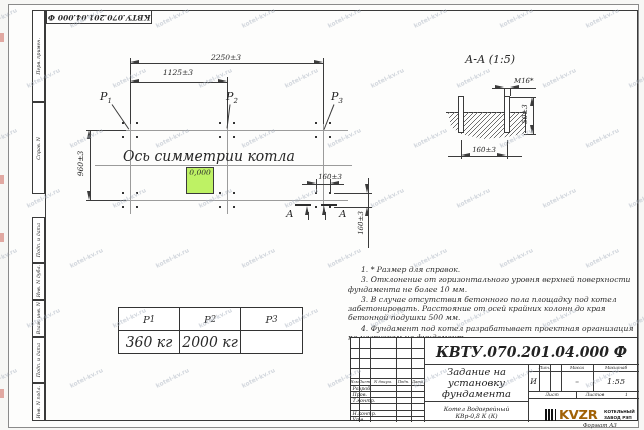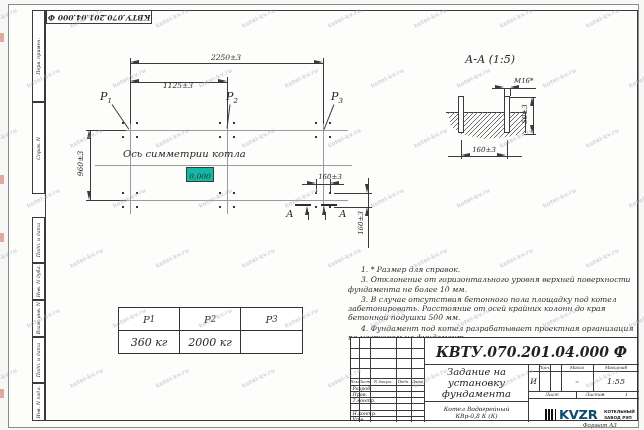--- a/index.html
+++ b/index.html
@@ -32,35 +32,35 @@
   .sb span{writing-mode:vertical-rl;transform:rotate(180deg);font:italic 4.8px "DejaVu Serif",serif;color:#222;white-space:nowrap;}
   .stampbox{position:absolute;left:46px;top:10px;width:106px;height:14px;border:1px solid #3a3a3a;background:#fff;box-sizing:border-box;
       display:flex;align-items:center;justify-content:center;}
   .stampbox span{display:block;transform:rotate(180deg);font:italic bold 7.5px "DejaVu Serif",serif;}
   .note{margin:0 0 1px 0;font:italic 7.6px "DejaVu Serif",serif;line-height:9.3px;text-indent:13px;color:#2c2c2c;}
   .ltable{position:absolute;left:118px;top:307px;display:grid;grid-template-columns:61px 61px 61px;grid-template-rows:23px 22px;
       border:1.2px solid #333;background:#fff;box-sizing:content-box;}
   .ltable .c{border-right:1px solid #333;border-bottom:1px solid #333;display:flex;align-items:center;justify-content:center;
       font:italic 10px "DejaVu Serif",serif;}
   .ltable .c:nth-child(3n){border-right:none;}
-  .ltable .c.val{border-bottom:none;font-size:11px;}
+  .ltable .c.val{border-bottom:none;font-size:14px;}
   .tb{position:absolute;left:350px;top:337px;width:288px;height:84px;border:1.2px solid #333;background:#fff;box-sizing:border-box;}
   .tb .h,.tb .v{background:#3a3a3a;}
   .cell{position:absolute;display:flex;align-items:center;justify-content:center;font:italic 4.5px "DejaVu Serif",serif;color:#222;white-space:nowrap;}
   .rowlbl{position:absolute;font:italic 4.8px "DejaVu Serif",serif;color:#222;white-space:nowrap;}
   .hatch{position:absolute;left:446px;top:112px;width:80px;height:28px;
       background:repeating-linear-gradient(135deg,transparent 0 2.6px,#6e6e6e 2.6px 3.3px);
       clip-path:polygon(2px 0px,80px 0px,80px 21px,61px 25px,37px 27px,15px 22px,5px 15px);}
   .bolt{position:absolute;width:6px;height:37px;background:#fff;border:1px solid #3b3b3b;box-sizing:border-box;}
-  .levelbox{position:absolute;left:186px;top:167px;width:28px;height:15px;border:1px solid #3a3a3a;background:#14b8a6;box-sizing:border-box;
-      display:flex;align-items:flex-end;justify-content:center;font:italic 7.5px "DejaVu Serif",serif;}
+  .levelbox{position:absolute;left:186px;top:167px;width:28px;height:27px;border:1px solid #3a3a3a;background:#bef264;box-sizing:border-box;
+      display:flex;align-items:flex-start;justify-content:center;font:italic 7.5px "DejaVu Serif",serif;}
   .wm{position:absolute;font:600 6px "DejaVu Sans",sans-serif;color:#aab3c0;opacity:.5;transform:rotate(-27deg);
       pointer-events:none;white-space:nowrap;}
   .logo-mark{background:repeating-linear-gradient(90deg,#111 0 1.5px,transparent 1.5px 3.2px);}
-  .logo-txt{font:bold 13px "DejaVu Sans",sans-serif;color:#0c4a6e;letter-spacing:-.3px;}
+  .logo-txt{font:bold 13px "DejaVu Sans",sans-serif;color:#a16207;letter-spacing:-.3px;}
   .logo-sub{font:bold 4.2px "DejaVu Sans",sans-serif;color:#222;line-height:5.5px;}
   .redmark{position:absolute;width:4px;height:9px;background:#dd9a92;opacity:.85;}
 </style>
 </head>
 <body>
 
 <div class="screen">
 
   <div class="sheet"></div>
   <div class="frame"></div>
@@ -141,37 +141,37 @@
     <div class="v" style="left:322.5px;top:58px;height:66px"></div>
     <div class="h" style="left:130px;top:62.5px;width:193px"></div>
     <i class="ar l" style="left:130px;top:60px"></i>
     <i class="ar r" style="left:314px;top:60px"></i>
     <div class="lbl ctr" style="left:193px;top:53px;width:66px">2250±3</div>
 
     <div class="v" style="left:226.5px;top:77px;height:47px"></div>
     <div class="h" style="left:130px;top:81.5px;width:97px"></div>
     <i class="ar l" style="left:130px;top:79px"></i>
     <i class="ar r" style="left:218px;top:79px"></i>
-    <div class="lbl ctr" style="left:145px;top:81px;width:66px">1125±3</div>
+    <div class="lbl ctr" style="left:145px;top:68px;width:66px">1125±3</div>
 
     <div class="h" style="left:86px;top:129.5px;width:40px"></div>
     <div class="h" style="left:86px;top:199.5px;width:40px"></div>
     <div class="v" style="left:89.5px;top:130px;height:70px"></div>
     <i class="ar u" style="left:87px;top:130px"></i>
     <i class="ar d" style="left:87px;top:191px"></i>
     <div class="lbl ctr rot" style="left:59px;top:159px;width:42px">960±3</div>
 
     <div class="pl" style="left:100px;top:90px"><span>P</span><sub>1</sub></div>
     <div class="pl" style="left:226px;top:90px"><span>P</span><sub>2</sub></div>
     <div class="pl" style="left:331px;top:90px"><span>P</span><sub>3</sub></div>
     <div class="lead" style="left:112px;top:104px;width:30px;transform:rotate(55.8deg)"></div>
     <div class="lead" style="left:230px;top:104px;width:24px;transform:rotate(97.1deg)"></div>
     <div class="lead" style="left:334px;top:104px;width:27px;transform:rotate(111.8deg)"></div>
 
-    <div class="lbl" style="left:123px;top:148px;font-size:10px">Ось симметрии котла</div>
+    <div class="lbl" style="left:123px;top:148px;font-size:14px">Ось симметрии котла</div>
     <div class="levelbox">
         <span>0,000</span>
       </div>
 
     <div class="v" style="left:315.5px;top:179px;height:13px"></div>
     <div class="v" style="left:329.5px;top:179px;height:13px"></div>
     <div class="h" style="left:302px;top:183.5px;width:42px"></div>
     <i class="ar r" style="left:307px;top:181px"></i>
     <i class="ar l" style="left:330px;top:181px"></i>
     <div class="lbl ctr s7" style="left:310px;top:173px;width:40px">160±3</div>

